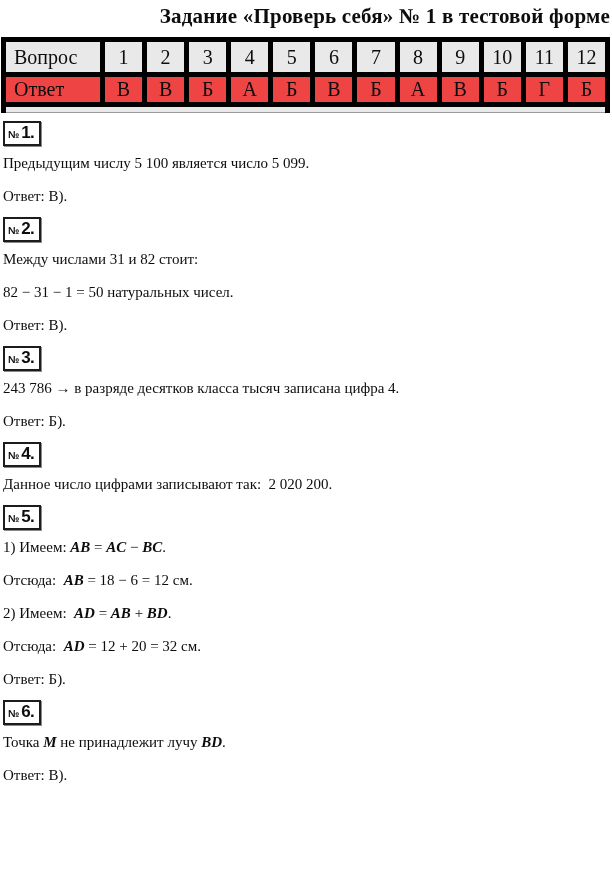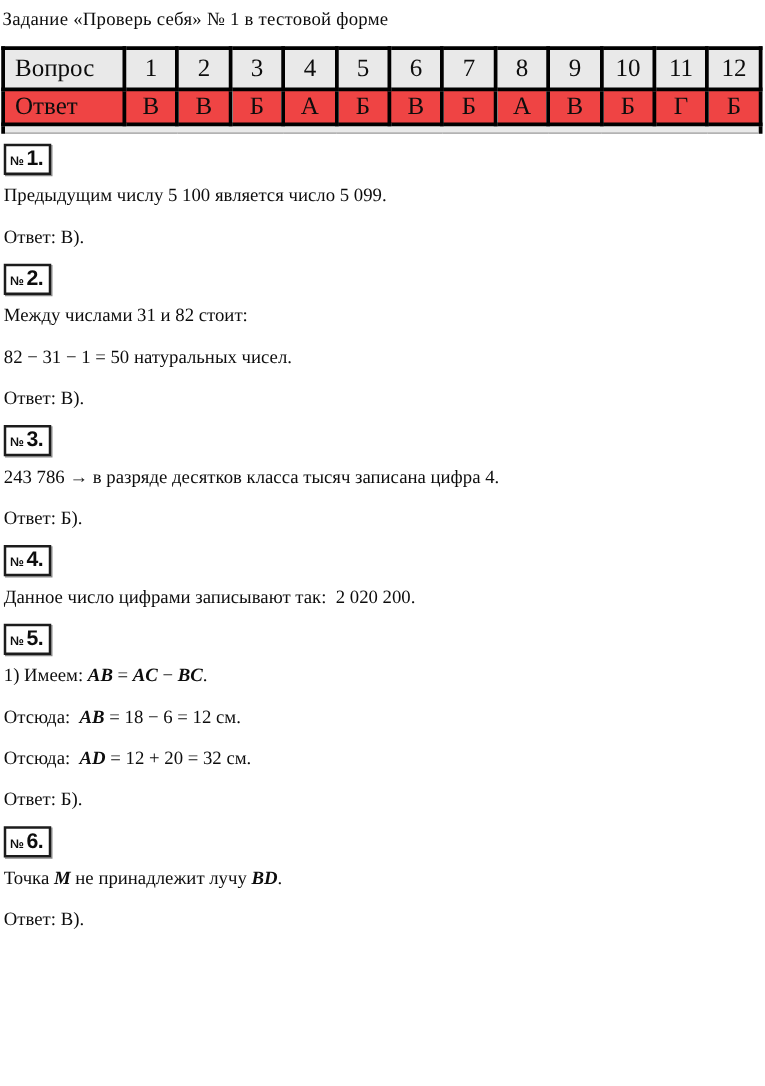--- a/index.html
+++ b/index.html
@@ -4,30 +4,30 @@
 <style>
   html, body { margin:0; padding:0; }
   body {
     width:612px; height:869px; overflow:hidden;
     background:#ffffff; color:#0d0d0d;
     font-family:"Liberation Serif", serif;
   }
   .page { width:612px; height:869px; }
 
   .title {
-    font-size:15px; font-weight:normal; text-align:left;
+    font-size:21px; font-weight:bold; text-align:right;
     margin:3px 2px 0 2px; line-height:26px; letter-spacing:0.2px;
   }
 
   table.answers {
     border-collapse:collapse; table-layout:fixed;
     width:609px; margin:8px 1px 0 1px;
   }
   table.answers td {
-    border:3px solid #000000; text-align:center;
+    border:5px solid #000000; text-align:center;
     font-size:20px; padding:0; overflow:hidden;
   }
   table.answers tr.qrow td { background:#e9e9e9; height:30px; }
   table.answers tr.arow td { background:#ef4444; height:25px; }
   table.answers td.label {
     background:#e9e9e9; text-align:left; padding-left:8px; width:86px;
   }
   table.answers tr.strip td {
     background:#e9e9e9; height:5px;
     border-top:1px solid #3a3a3a;
@@ -131,20 +131,21 @@
           </span></div>
         <p class="line"><span>Данное число цифрами записывают так:&nbsp; 2 020 200.</span></p>
       </section>
       <section>
         <div class="badge-row"><span class="badge">
             <span class="no-sign">№</span>
             <span class="no-num">5.</span>
           </span></div>
         <p class="line"><span>1) Имеем: </span><i>AB</i><span> = </span><i>AC</i><span> − </span><i>BC</i><span>.</span></p>
         <p class="line"><span>Отсюда:&nbsp; </span><i>AB</i><span> = 18 − 6 = 12 см.</span></p>
+        <p class="line"><span>2) Имеем:&nbsp; </span><i>AD</i><span> = </span><i>AB</i><span> + </span><i>BD</i><span>.</span></p>
         <p class="line"><span>Отсюда:&nbsp; </span><i>AD</i><span> = 12 + 20 = 32 см.</span></p>
         <p class="line answer">Ответ: Б).</p>
       </section>
       <section>
         <div class="badge-row"><span class="badge">
             <span class="no-sign">№</span>
             <span class="no-num">6.</span>
           </span></div>
         <p class="line"><span>Точка </span><i>M</i><span> не принадлежит лучу </span><i>BD</i><span>.</span></p>
         <p class="line answer">Ответ: В).</p>

